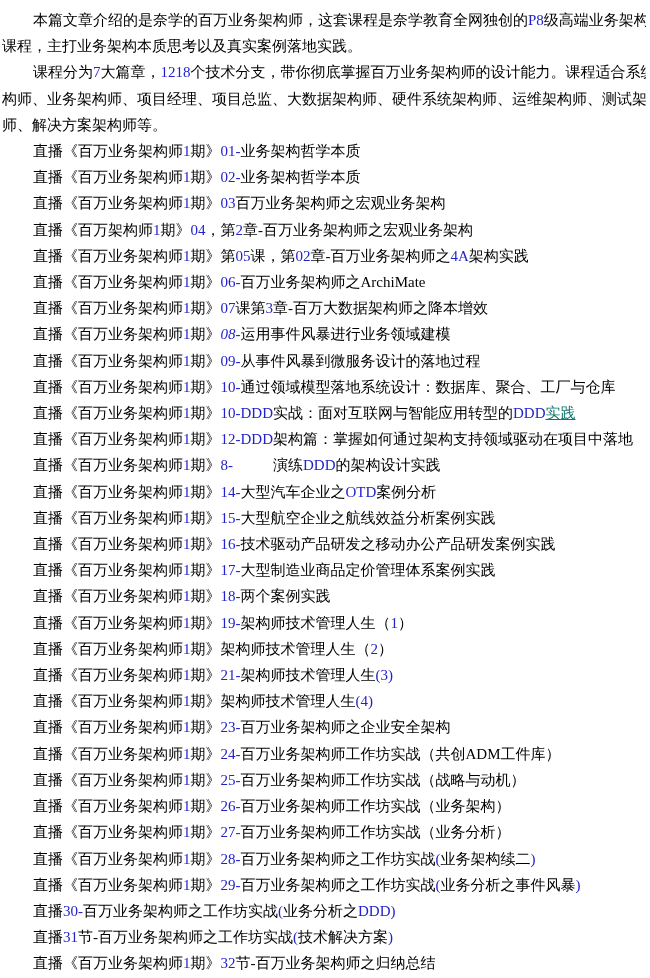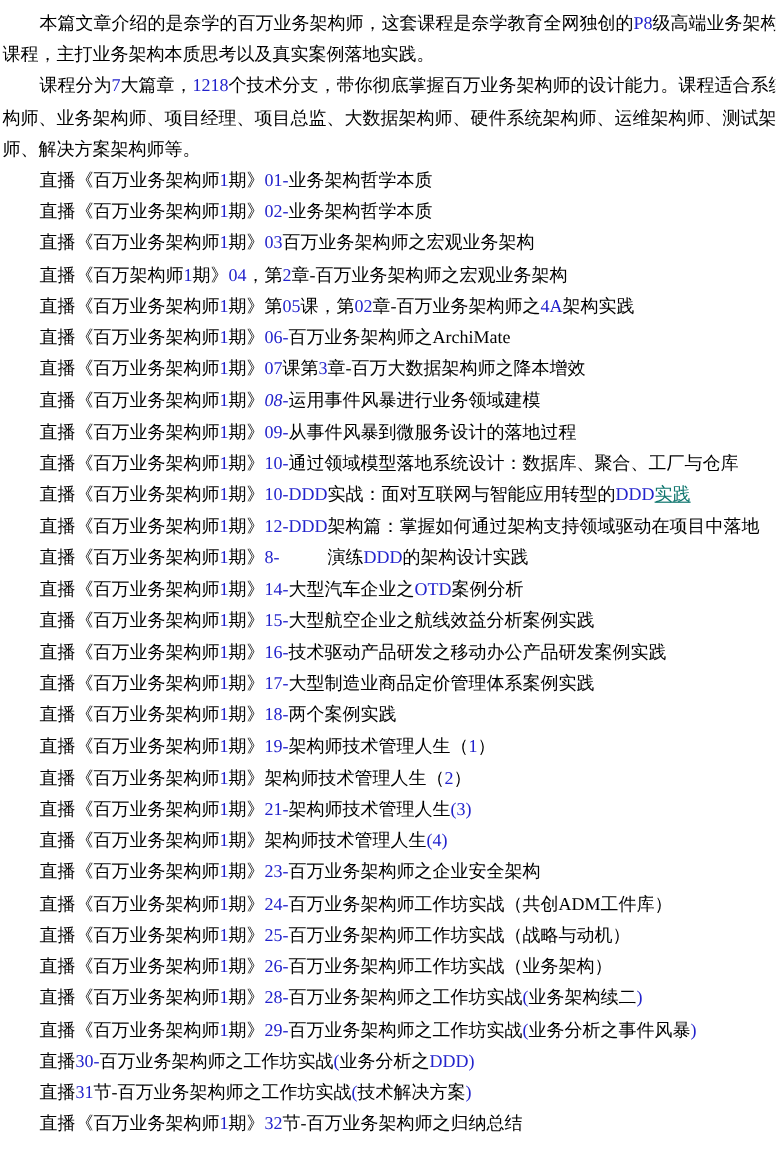--- a/index.html
+++ b/index.html
@@ -55,18 +55,19 @@
     <div class="line indent"><span style="color: rgb(0, 0, 0);">直播《百万业务架构师</span><span style="color: rgb(34, 34, 204);">1</span><span style="color: rgb(0, 0, 0);">期》</span><span style="color: rgb(34, 34, 204);">17-</span><span style="color: rgb(0, 0, 0);">大型制造业商品定价管理体系案例实践</span></div>
     <div class="line indent"><span style="color: rgb(0, 0, 0);">直播《百万业务架构师</span><span style="color: rgb(34, 34, 204);">1</span><span style="color: rgb(0, 0, 0);">期》</span><span style="color: rgb(34, 34, 204);">18-</span><span style="color: rgb(0, 0, 0);">两个案例实践</span></div>
     <div class="line indent"><span style="color: rgb(0, 0, 0);">直播《百万业务架构师</span><span style="color: rgb(34, 34, 204);">1</span><span style="color: rgb(0, 0, 0);">期》</span><span style="color: rgb(34, 34, 204);">19-</span><span style="color: rgb(0, 0, 0);">架构师技术管理人生（</span><span style="color: rgb(34, 34, 204);">1</span><span style="color: rgb(0, 0, 0);">）</span></div>
     <div class="line indent"><span style="color: rgb(0, 0, 0);">直播《百万业务架构师</span><span style="color: rgb(34, 34, 204);">1</span><span style="color: rgb(0, 0, 0);">期》架构师技术管理人生（</span><span style="color: rgb(34, 34, 204);">2</span><span style="color: rgb(0, 0, 0);">）</span></div>
     <div class="line indent"><span style="color: rgb(0, 0, 0);">直播《百万业务架构师</span><span style="color: rgb(34, 34, 204);">1</span><span style="color: rgb(0, 0, 0);">期》</span><span style="color: rgb(34, 34, 204);">21-</span><span style="color: rgb(0, 0, 0);">架构师技术管理人生</span><span style="color: rgb(34, 34, 204);">(3)</span></div>
     <div class="line indent"><span style="color: rgb(0, 0, 0);">直播《百万业务架构师</span><span style="color: rgb(34, 34, 204);">1</span><span style="color: rgb(0, 0, 0); font-family: Liberation Serif, serif;">期》架构师技术管理人生</span><span style="color: rgb(34, 34, 204);">(4)</span></div>
     <div class="line indent"><span style="color: rgb(0, 0, 0);">直播《百万业务架构师</span><span style="color: rgb(34, 34, 204);">1</span><span style="color: rgb(0, 0, 0);">期》</span><span style="color: rgb(34, 34, 204);">23-</span><span style="color: rgb(0, 0, 0);">百万业务架构师之企业安全架构</span></div>
     <div class="line indent"><span style="color: rgb(0, 0, 0);">直播《百万业务架构师</span><span style="color: rgb(34, 34, 204);">1</span><span style="color: rgb(0, 0, 0);">期》</span><span style="color: rgb(34, 34, 204);">24-</span><span style="color: rgb(0, 0, 0);">百万业务架构师工作坊实战（共创</span><span style="color: rgb(0, 0, 0);">ADM</span><span style="color: rgb(0, 0, 0);">工件库）</span></div>
     <div class="line indent"><span style="color: rgb(0, 0, 0);">直播《百万业务架构师</span><span style="color: rgb(34, 34, 204);">1</span><span style="color: rgb(0, 0, 0);">期》</span><span style="color: rgb(34, 34, 204);">25-</span><span style="color: rgb(0, 0, 0);">百万业务架构师工作坊实战（战略与动机）</span></div>
     <div class="line indent"><span style="color: rgb(0, 0, 0);">直播《百万业务架构师</span><span style="color: rgb(34, 34, 204);">1</span><span style="color: rgb(0, 0, 0);">期》</span><span style="color: rgb(34, 34, 204);">26-</span><span style="color: rgb(0, 0, 0);">百万业务架构师工作坊实战（业务架构）</span></div>
+    <div class="line indent"><span style="color: rgb(0, 0, 0);">直播《百万业务架构师</span><span style="color: rgb(34, 34, 204);">1</span><span style="color: rgb(0, 0, 0);">期》</span><span style="color: rgb(34, 34, 204);">27-</span><span style="color: rgb(0, 0, 0);">百万业务架构师工作坊实战（业务分析）</span></div>
     <div class="line indent"><span style="color: rgb(0, 0, 0);">直播《百万业务架构师</span><span style="color: rgb(34, 34, 204);">1</span><span style="color: rgb(0, 0, 0);">期》</span><span style="color: rgb(34, 34, 204);">28-</span><span style="color: rgb(0, 0, 0);">百万业务架构师之工作坊实战</span><span style="color: rgb(34, 34, 204);">(</span><span style="color: rgb(0, 0, 0);">业务架构续二</span><span style="color: rgb(34, 34, 204);">)</span></div>
     <div class="line indent"><span style="color: rgb(0, 0, 0);">直播《百万业务架构师</span><span style="color: rgb(34, 34, 204);">1</span><span style="color: rgb(0, 0, 0);">期》</span><span style="color: rgb(34, 34, 204);">29-</span><span style="color: rgb(0, 0, 0);">百万业务架构师之工作坊实战</span><span style="color: rgb(34, 34, 204);">(</span><span style="color: rgb(0, 0, 0);">业务分析之事件风暴</span><span style="color: rgb(34, 34, 204);">)</span></div>
     <div class="line indent"><span style="color: rgb(0, 0, 0);">直播</span><span style="color: rgb(34, 34, 204);">30-</span><span style="color: rgb(0, 0, 0);">百万业务架构师之工作坊实战</span><span style="color: rgb(34, 34, 204);">(</span><span style="color: rgb(0, 0, 0);">业务分析之</span><span style="color: rgb(34, 34, 204);">DDD</span><span style="color: rgb(34, 34, 204);">)</span></div>
     <div class="line indent"><span style="color: rgb(0, 0, 0);">直播</span><span style="color: rgb(34, 34, 204);">31</span><span style="color: rgb(0, 0, 0);">节-百万业务架构师之工作坊实战</span><span style="color: rgb(34, 34, 204);">(</span><span style="color: rgb(0, 0, 0);">技术解决方案</span><span style="color: rgb(34, 34, 204);">)</span></div>
     <div class="line indent"><span style="color: rgb(0, 0, 0);">直播《百万业务架构师</span><span style="color: rgb(34, 34, 204);">1</span><span style="color: rgb(0, 0, 0);">期》</span><span style="color: rgb(34, 34, 204);">32</span><span style="color: rgb(0, 0, 0);">节-百万业务架构师之归纳总结</span></div>
   </div>
 
 </body></html>

